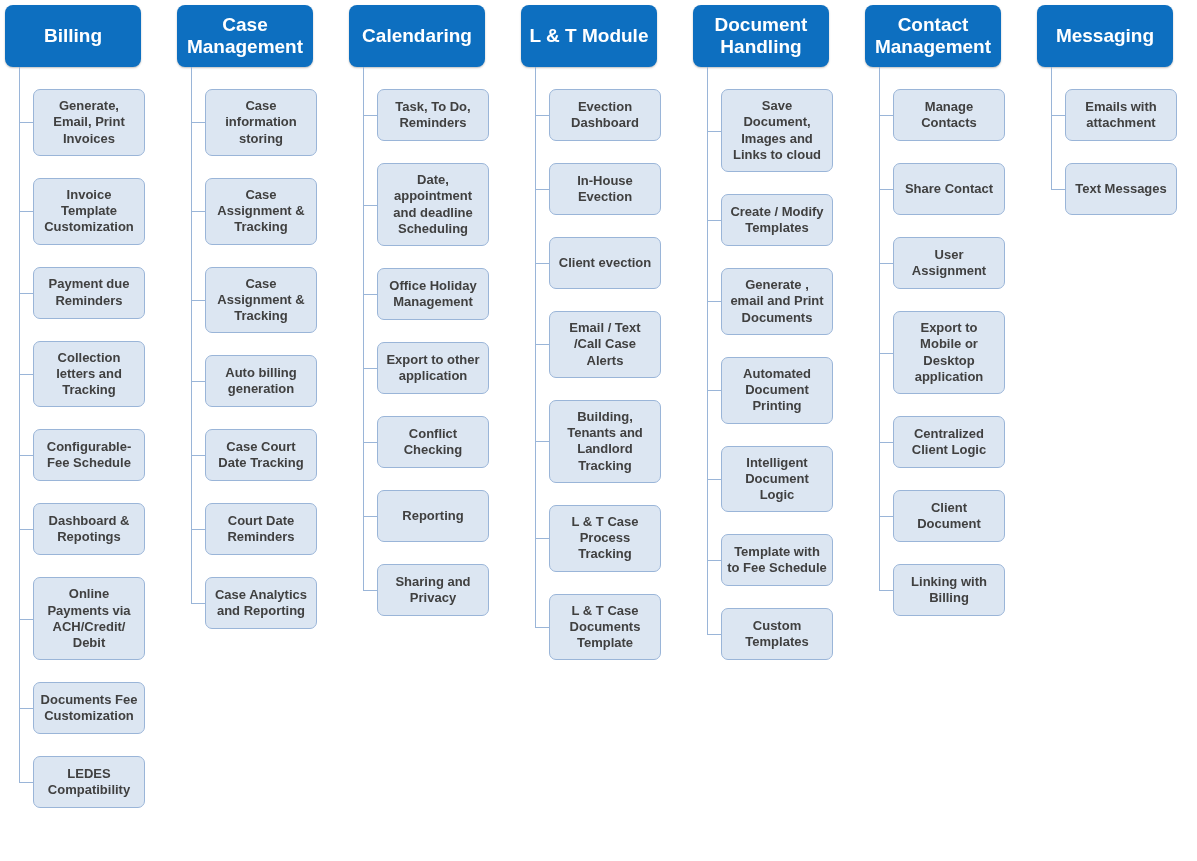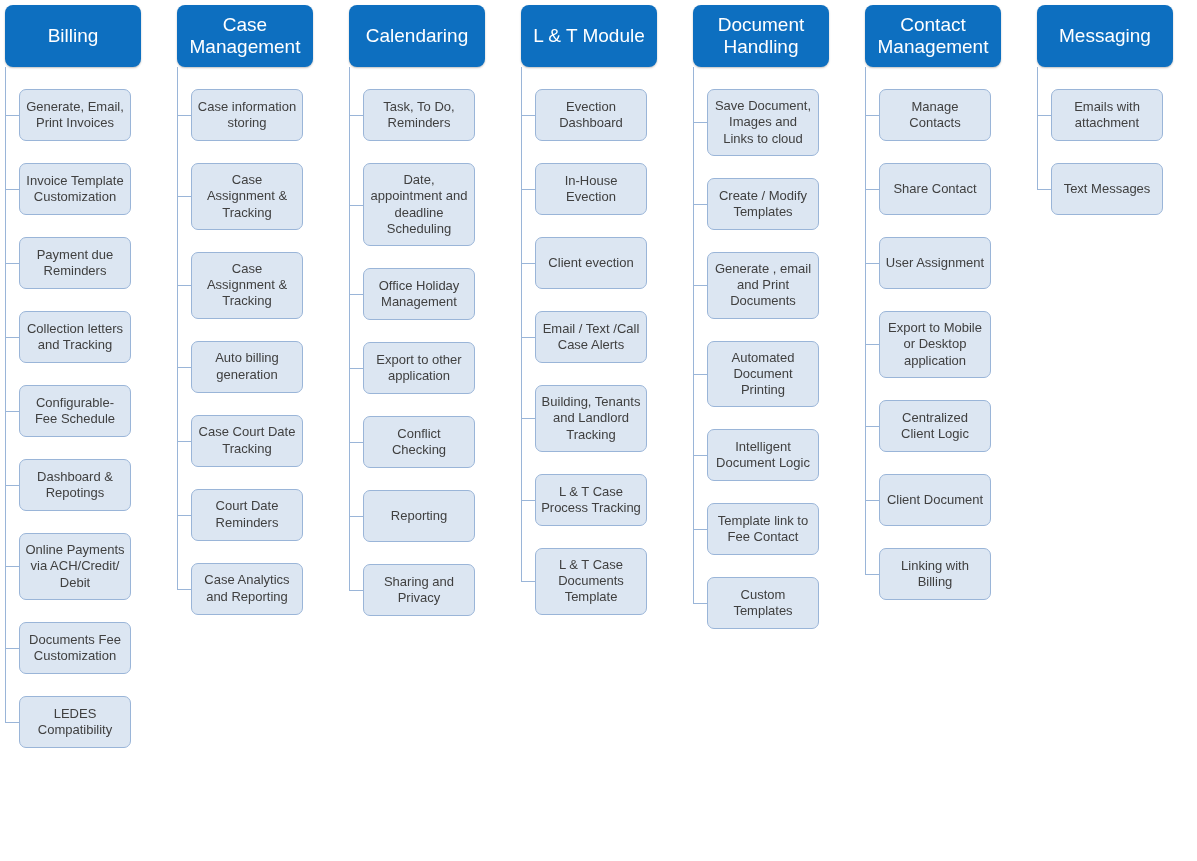--- a/index.html
+++ b/index.html
@@ -13,20 +13,21 @@
   }
   *{box-sizing:border-box;margin:0;padding:0;}
   html,body{width:1197px;height:861px;background:var(--page-bg);
     font-family:"Liberation Sans","DejaVu Sans",sans-serif;}
   .canvas{
     width:1197px;height:861px;
     display:flex;
     gap:32px;
     padding:5px 5px 0 5px;
     align-items:flex-start;
+    font-weight:bold;
   }
   .column{
     width:140px;
     flex:0 0 140px;
     display:flex;
     flex-direction:column;
   }
   .col-header{
     width:136px;
     min-height:62px;
@@ -37,20 +38,21 @@
     align-items:center;
     justify-content:center;
     text-align:center;
     font-size:19px;
     line-height:1.15;
     padding:4px 6px;
     box-shadow:0 1px 2px rgba(0,0,0,0.25);
   }
   ul.children{
     list-style:none;
+    margin-left:14px;
   }
   ul.children li{
     position:relative;
     padding:22px 0 0 14px;
     overflow:hidden;
   }
   
   ul.children li:not(:last-child)::before{
     content:"";
     position:absolute;
@@ -256,21 +258,21 @@
 
   <li>
     <div class="box">Automated Document Printing</div>
   </li>
 
   <li>
     <div class="box">Intelligent Document Logic</div>
   </li>
 
   <li>
-    <div class="box">Template link to Fee Contact</div>
+    <div class="box">Template with to Fee Schedule</div>
   </li>
 
   <li>
     <div class="box">Custom Templates</div>
   </li>
 </ul>
   </div>
 
   <div class="column">
     <div class="col-header">Contact Management</div>

